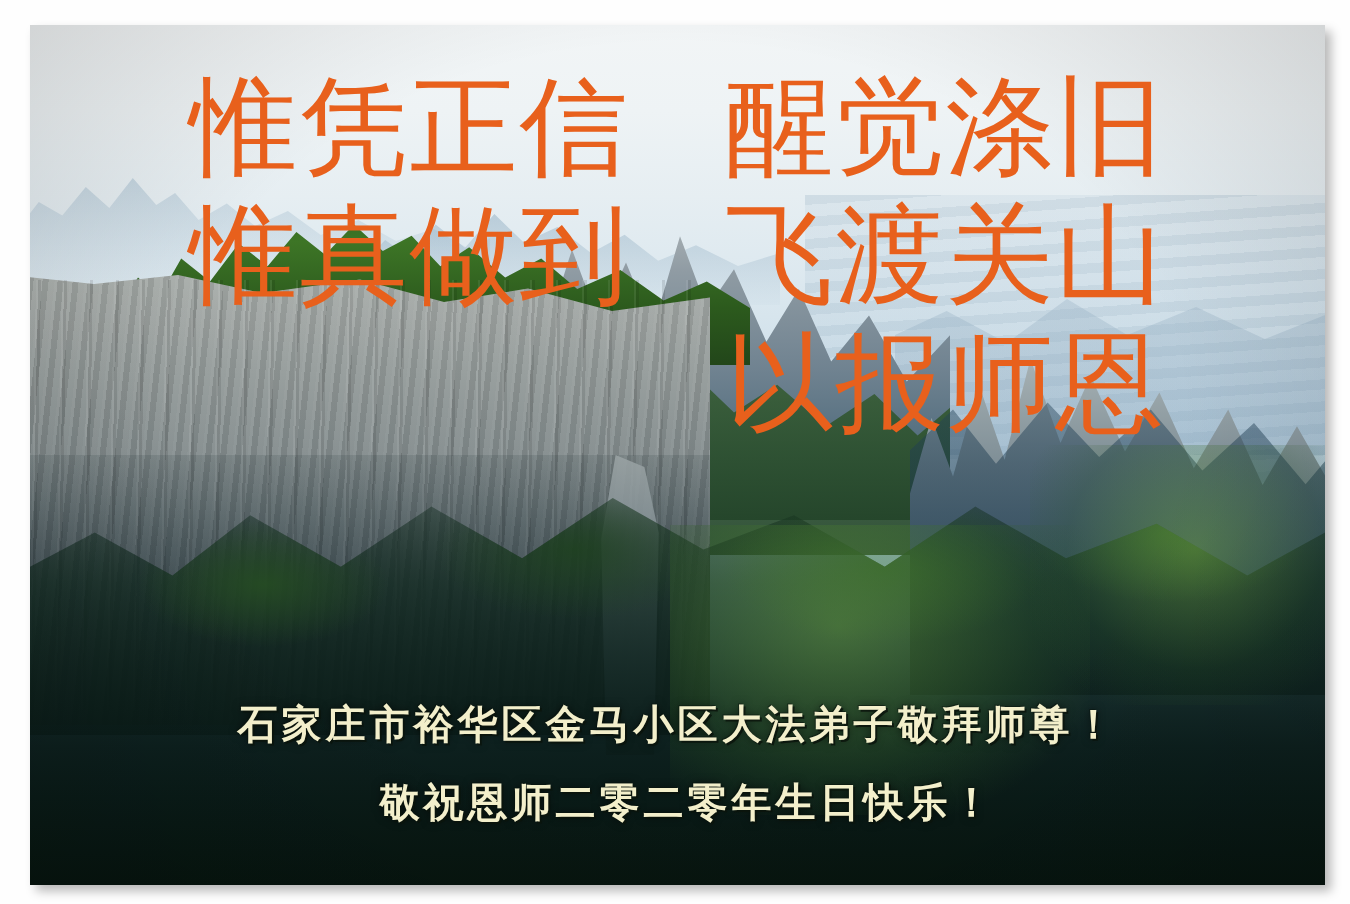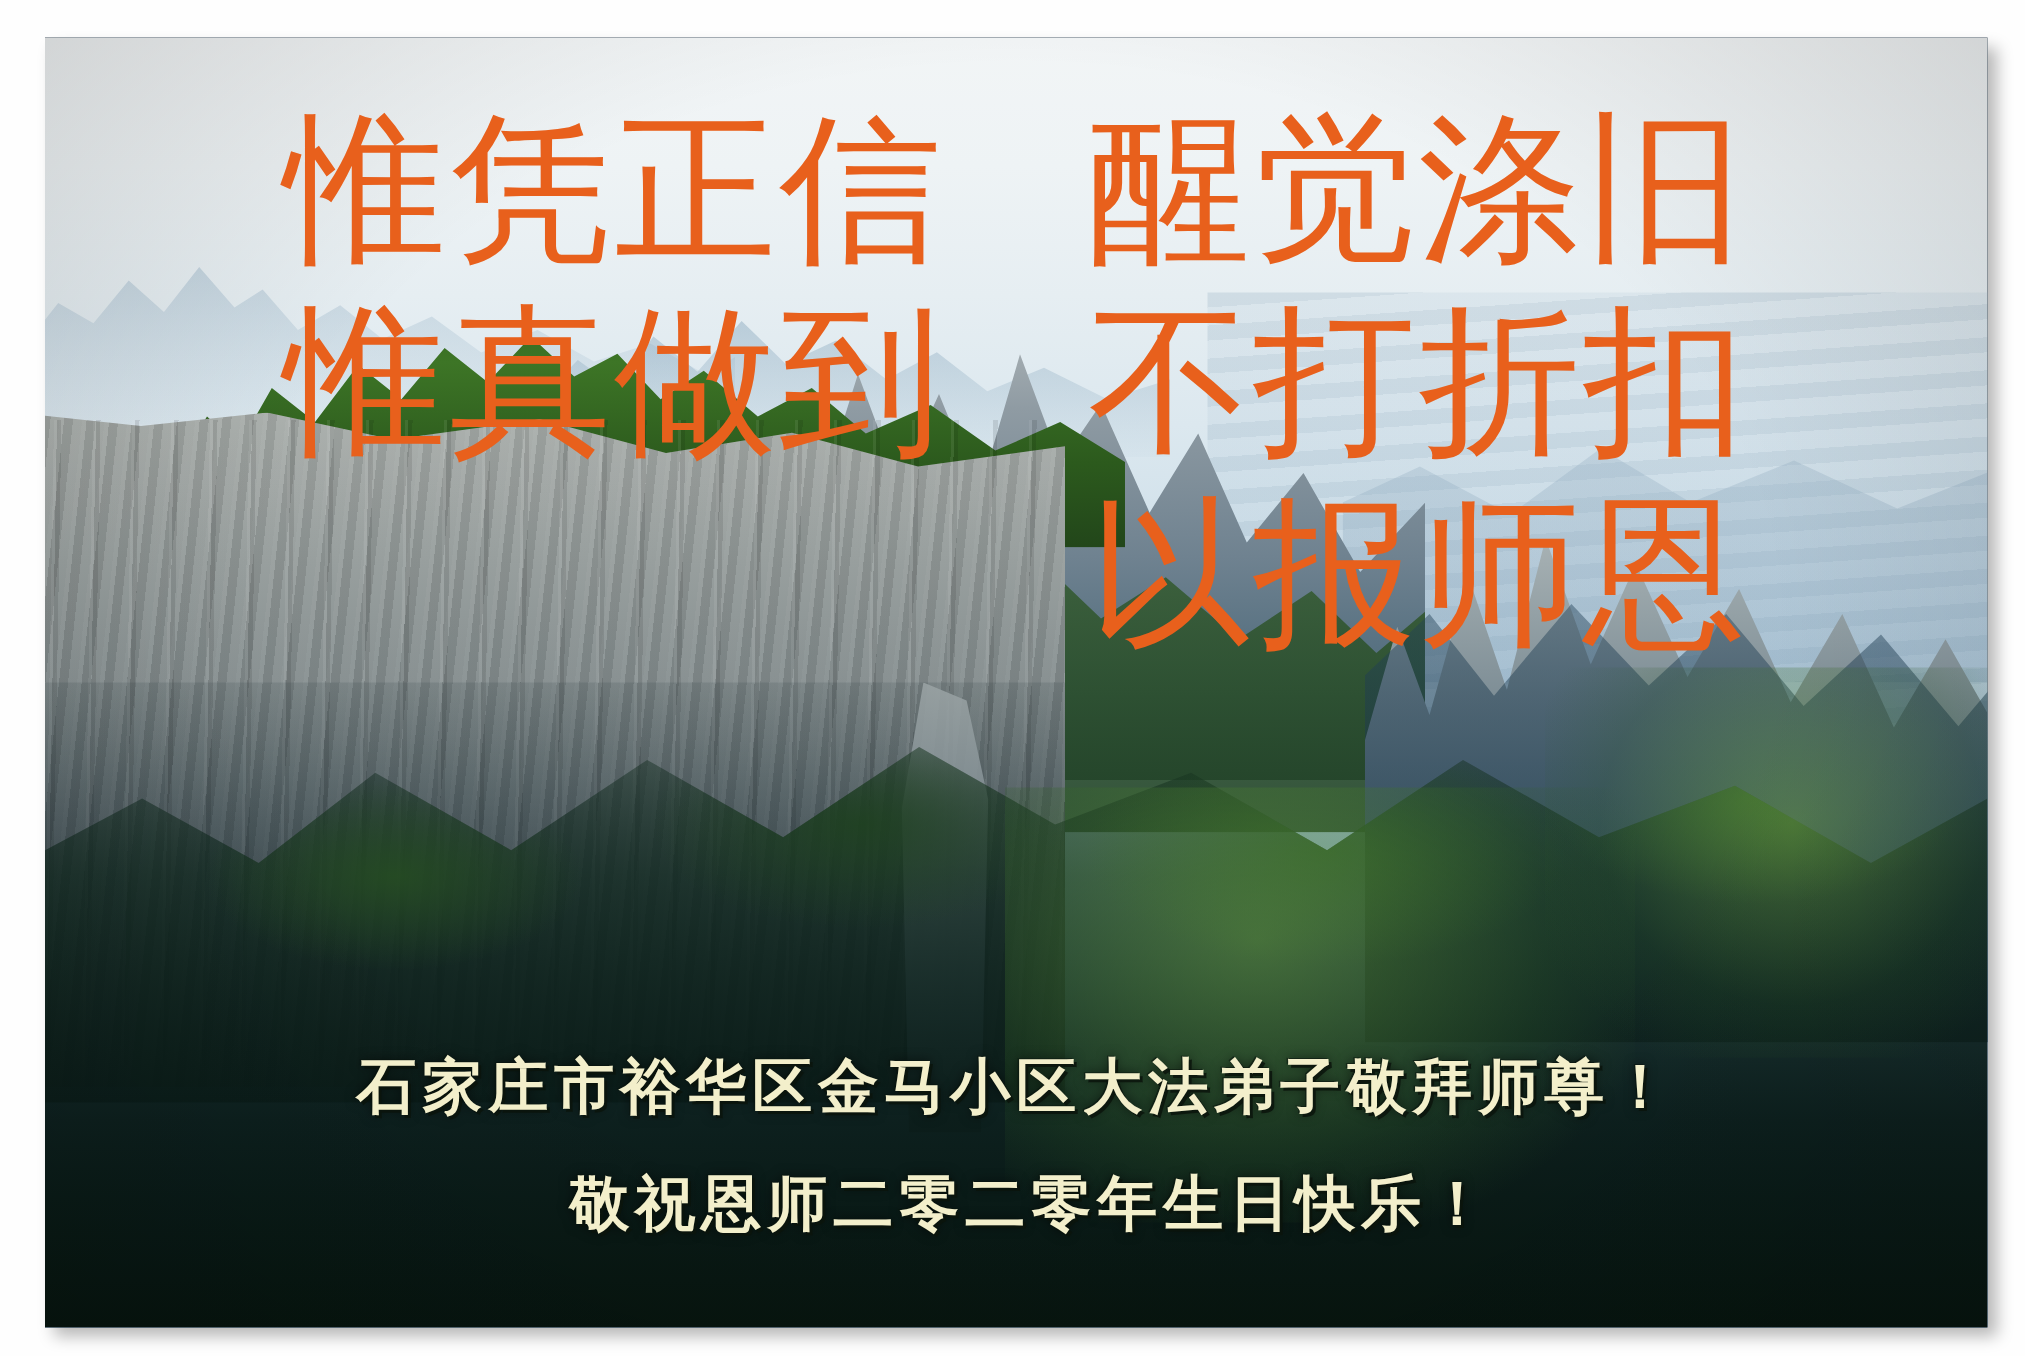--- a/index.html
+++ b/index.html
@@ -197,21 +197,21 @@
     <div class="forest-lit2"></div>
     <div class="vignette"></div>
 
     <div class="couplet">
       <div class="col col-left">
         <div class="cline">惟凭正信</div>
         <div class="cline">惟真做到</div>
       </div>
       <div class="col col-right">
         <div class="cline">醒觉涤旧</div>
-        <div class="cline">不打折扣</div>
+        <div class="cline">飞渡关山</div>
         <div class="cline">以报师恩</div>
       </div>
     </div>
 
     <div class="sig sig1">石家庄市裕华区金马小区大法弟子敬拜师尊！</div>
     <div class="sig sig2">敬祝恩师二零二零年生日快乐！</div>
 
   </div>
 </div>
 

